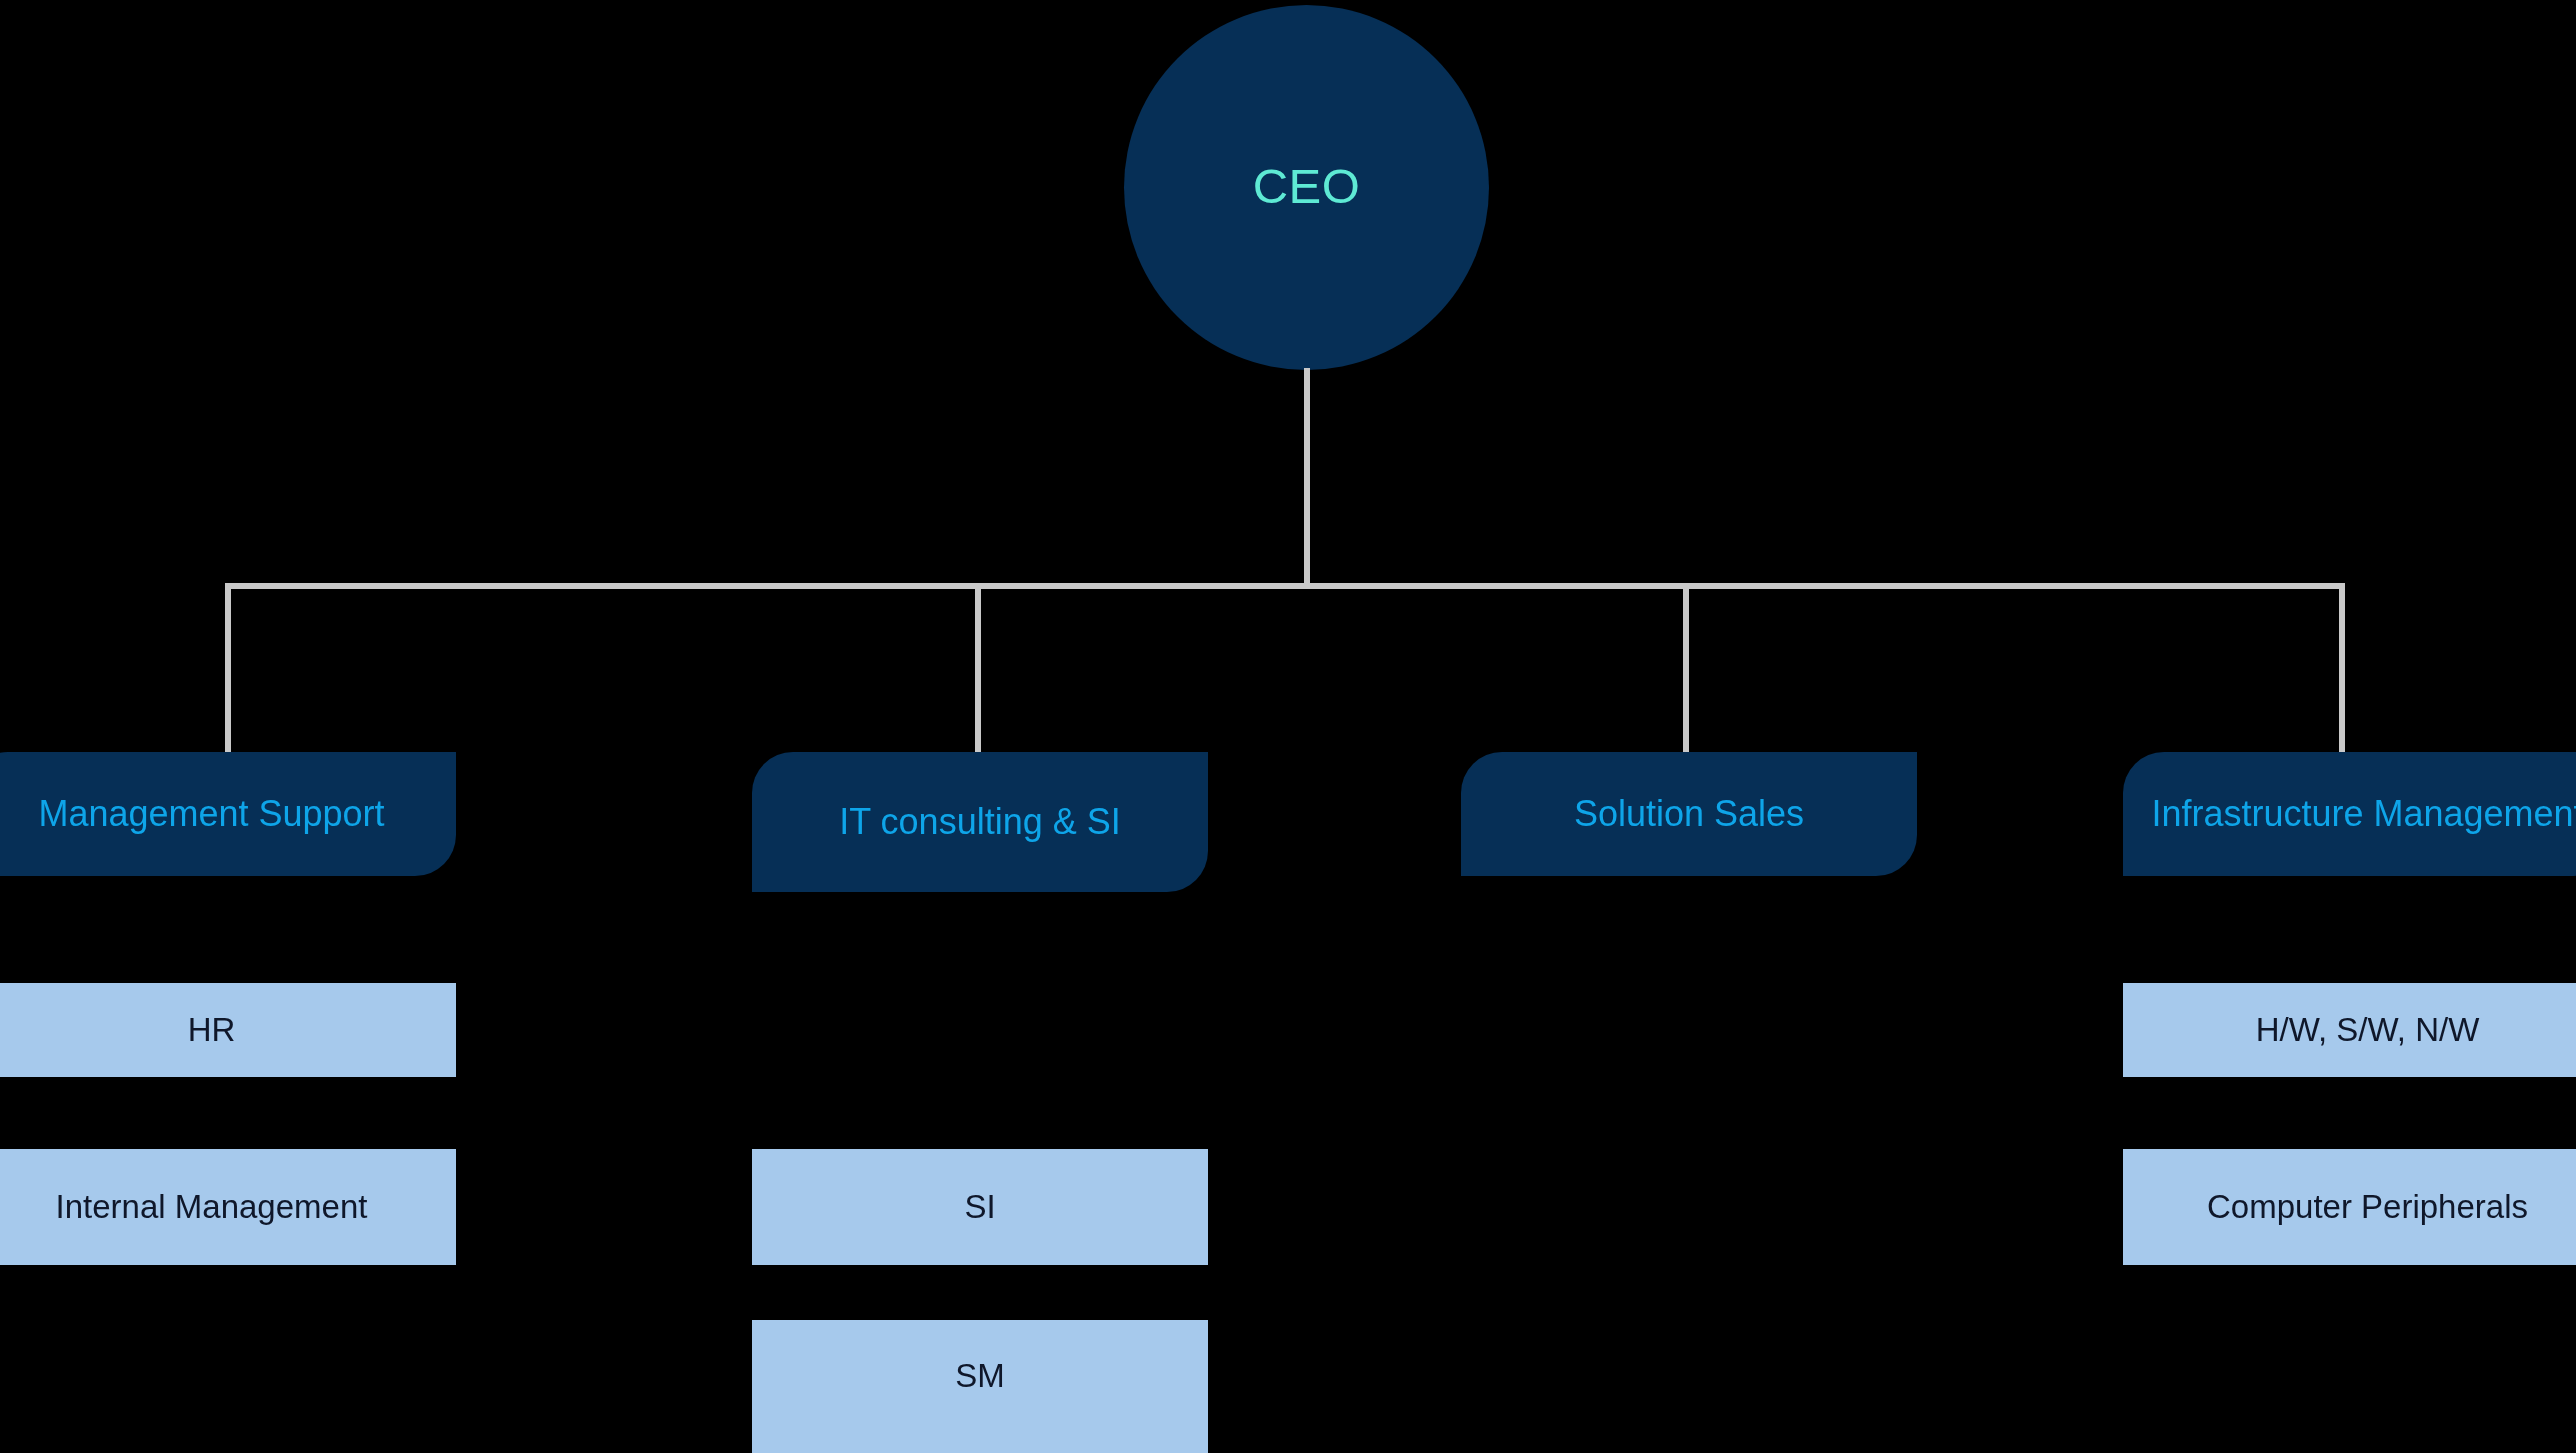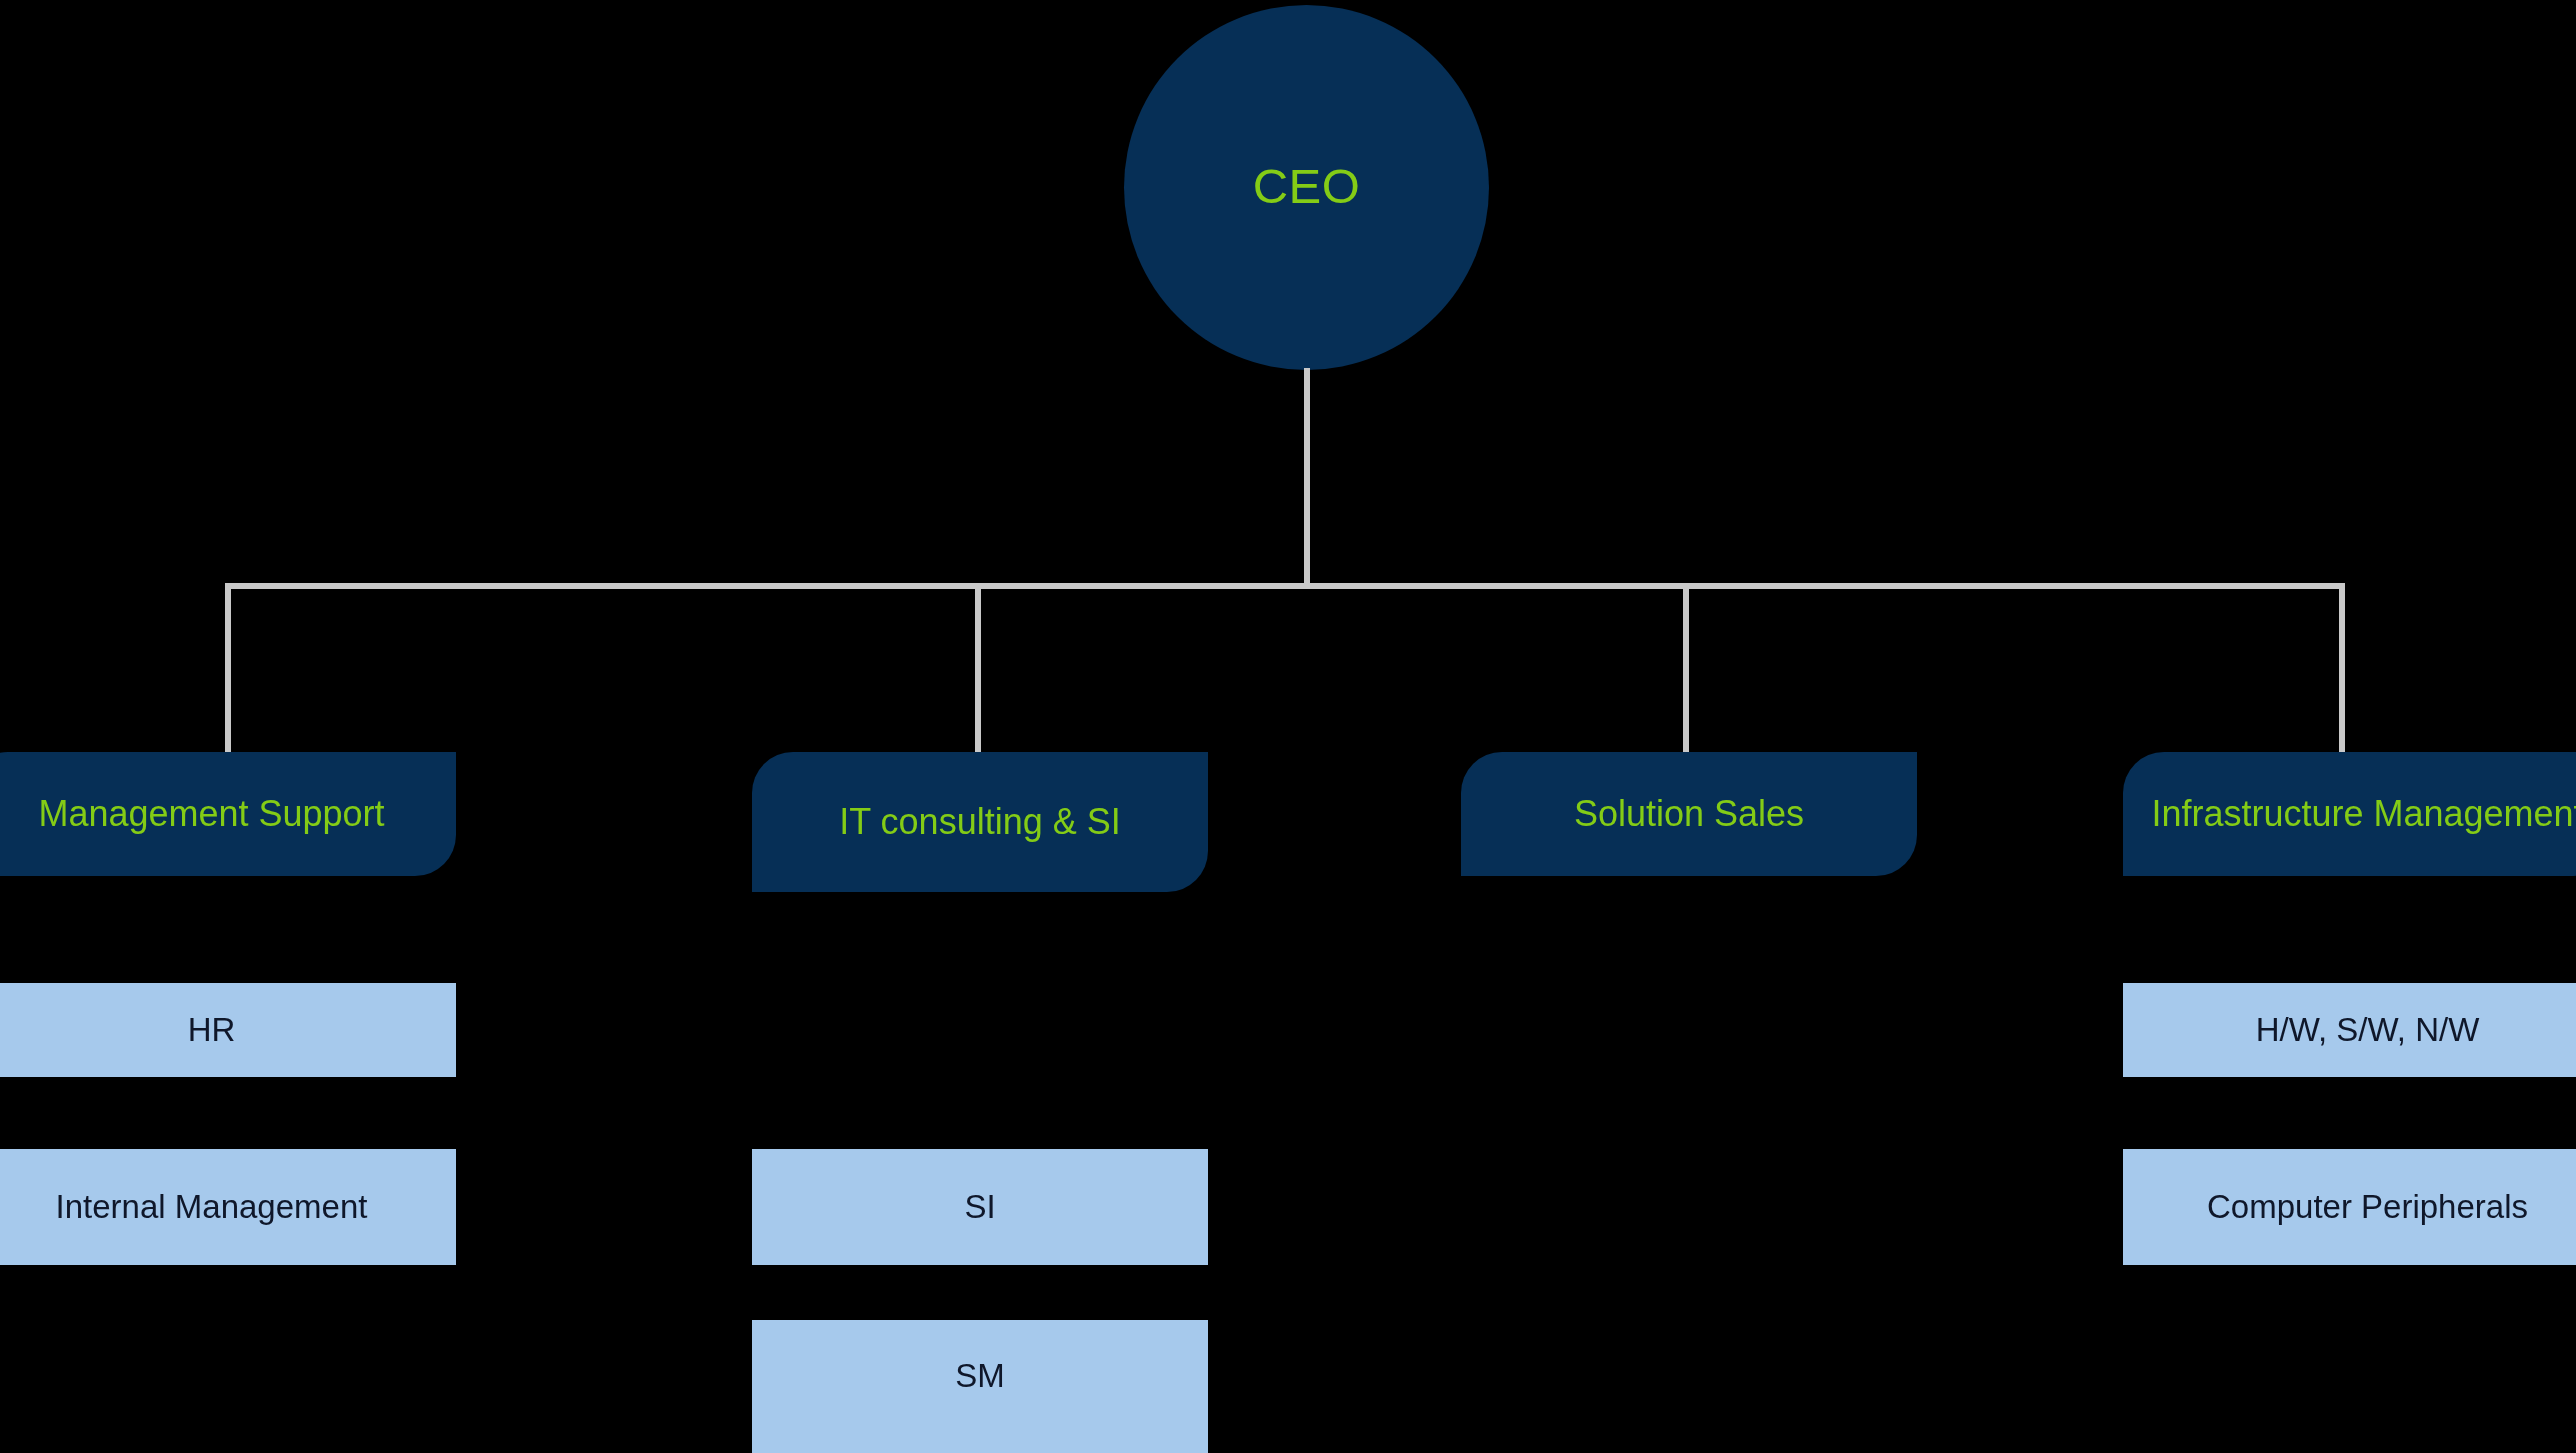--- a/index.html
+++ b/index.html
@@ -25,21 +25,21 @@
     top: 4.7px;
     width: 365px;
     height: 365px;
     border-radius: 50%;
     background: var(--navy, #062F56);
     display: flex;
     align-items: center;
     justify-content: center;
   }
   .ceo-label {
-    color: #84cc16;
+    color: #5eead4;
     font-size: 49px;
     font-weight: 400;
     letter-spacing: 0.4px;
     line-height: 1.1;
   }
 
   
   .connector {
     position: absolute;
     background: #C9C9C9;
@@ -57,21 +57,21 @@
     background: var(--navy, #062F56);
     border-radius: 41px 0 41px 0;
     display: flex;
     align-items: center;
     justify-content: center;
     text-align: center;
     box-sizing: border-box;
     padding: 0 14px;
   }
   .dept-label {
-    color: #84cc16;
+    color: #0ea5e9;
     font-size: 36px;
     font-weight: 400;
     line-height: 1.16;
   }
 
   
   .sub-card {
     position: absolute;
     background: var(--lightblue, #A6C9EC);
     display: flex;

